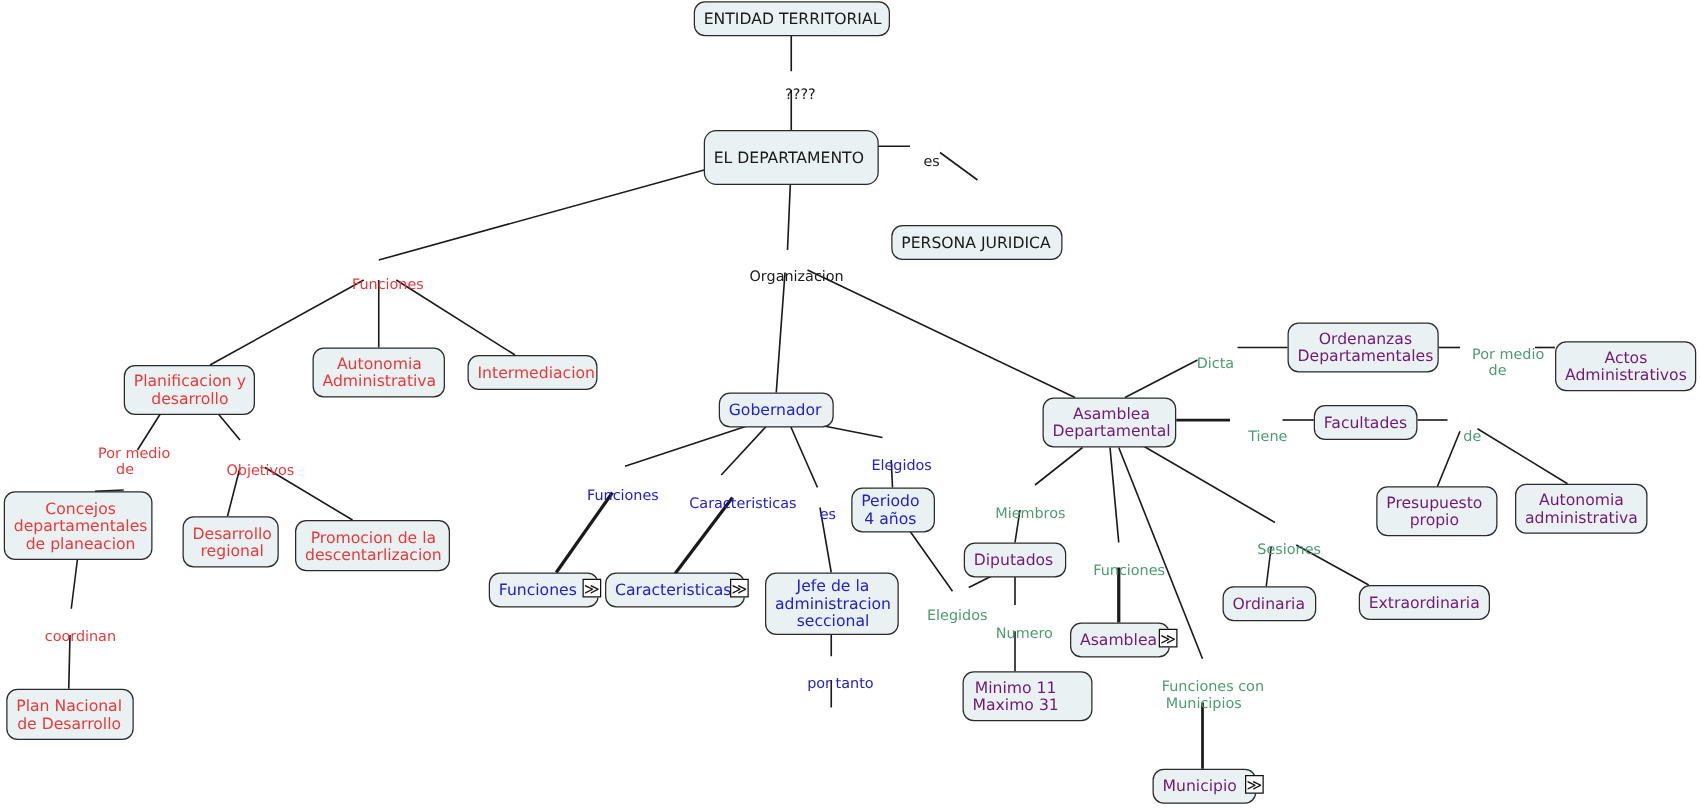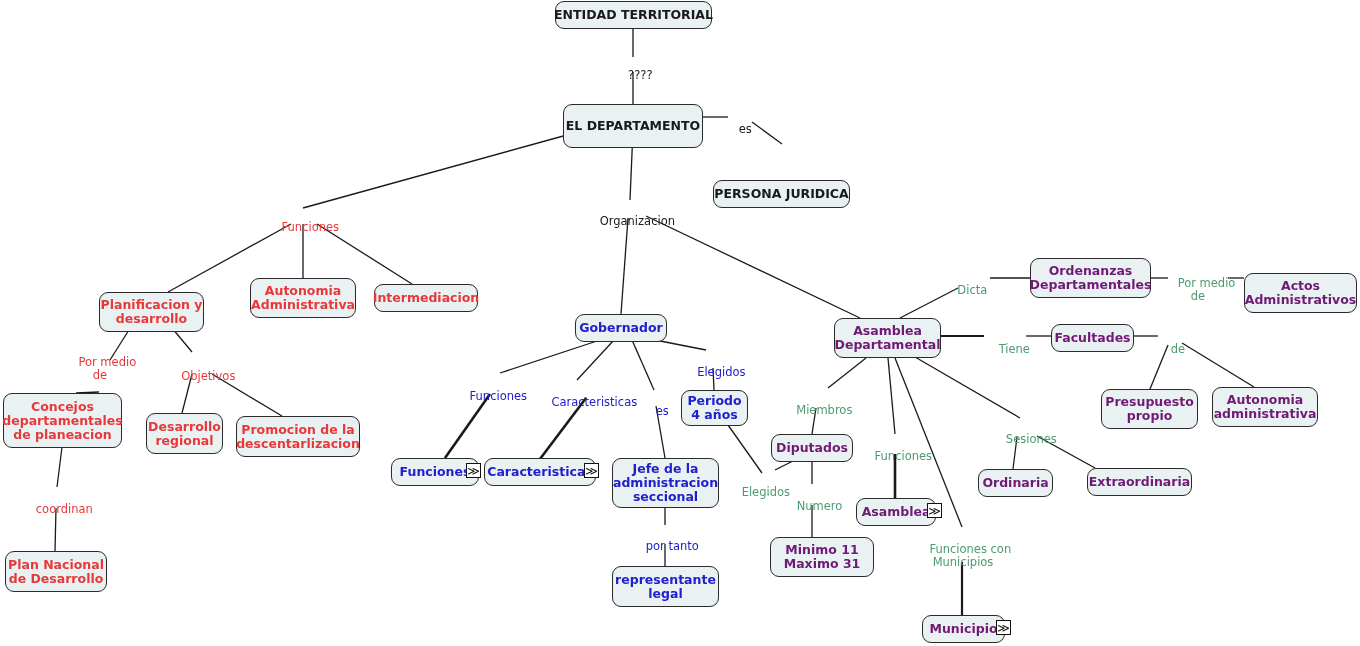--- a/index.html
+++ b/index.html
@@ -21,26 +21,25 @@
   svg.links line, svg.links path{
     stroke:#1a1a1a;fill:none;
   }
   
   .node{
     position:absolute;
     box-sizing:border-box;
     background:#e9f1f2;
     border:1.4px solid #2a2a2a;
     border-radius:9px;
-    display:flex;align-items:center;justify-content:center;
+    display:flex;align-items:center;
     text-align:center;
     line-height:1.12;
     padding:13px 7px;
     white-space:pre;
-    font-weight:bold;
   }
   .node .lbl{display:block;}
   .n-black{color:#1a1a1a;font-size:12.5px;}
   .n-red{color:#e8393a;font-size:12.5px;}
   .n-blue{color:#2020cc;font-size:12.5px;}
   .n-green{color:#701a75;font-size:12.5px;}
 
   
   .lnk{
     position:absolute;
@@ -152,21 +151,21 @@
     <line x1="915" y1="357" x2="1020" y2="418" stroke-width="1.3"></line>
 
     <line x1="1017" y1="437" x2="1013" y2="469" stroke-width="1.3"></line>
     <line x1="1037" y1="436" x2="1095" y2="468" stroke-width="1.3"></line>
   </svg>
 
   <div class="node n-black" style="left:555px;top:1px;width:157px;height:26px;">
     <span class="lbl">ENTIDAD TERRITORIAL</span>
   </div>
 
-  <div class="node n-black" style="left:563px;top:104px;width:140px;height:44px;">
+  <div class="node n-black" style="left:563px;top:104px;width:140px;height:44px;border-radius:10px;">
     <span class="lbl">EL DEPARTAMENTO</span>
   </div>
 
   <div class="node n-black" style="left:713px;top:144px;width:137px;height:26px;margin-top:36px;">
     <span class="lbl">PERSONA JURIDICA</span>
   </div>
 
   <div class="node n-red" style="left:99px;top:292px;width:105px;height:40px;">
     <span class="lbl">Planificacion y
 desarrollo</span>
@@ -224,24 +223,20 @@
     <span class="lbl">Jefe de la
 administracion
 seccional</span>
   </div>
 
   <div class="node n-blue" style="left:681px;top:390px;width:67px;height:36px;">
     <span class="lbl">Periodo
 4 años</span>
   </div>
 
-  <div class="node n-blue" style="left:612px;top:566px;width:107px;height:41px;">
-    <span class="lbl">representante
-legal</span>
-  </div>
 
   <div class="node n-green" style="left:834px;top:318px;width:107px;height:40px;">
     <span class="lbl">Asamblea
 Departamental</span>
   </div>
 
   <div class="node n-green" style="left:1030px;top:258px;width:121px;height:40px;">
     <span class="lbl">Ordenanzas
 Departamentales</span>
   </div>

